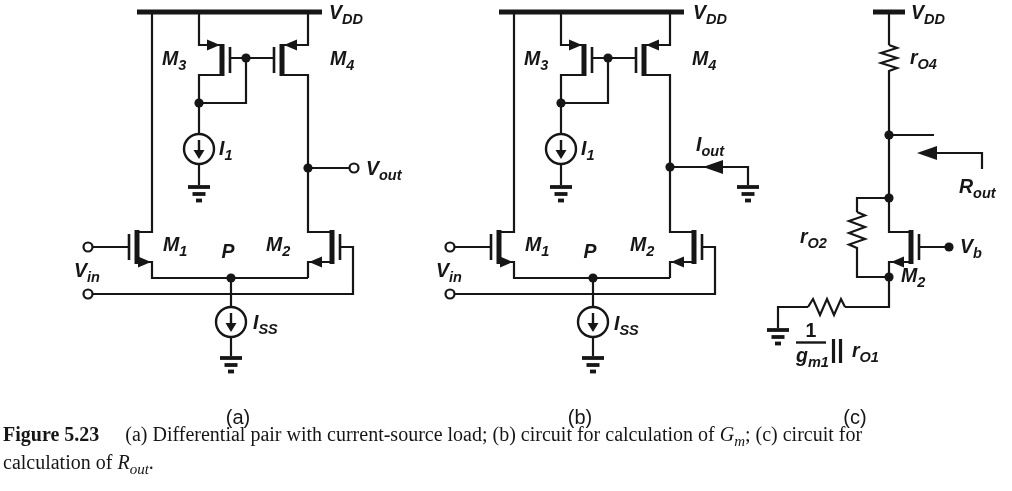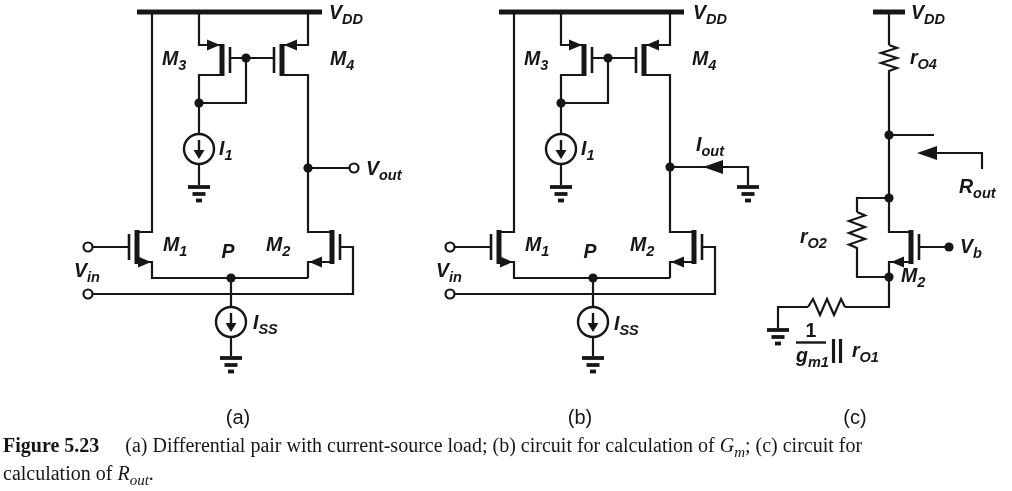--- a/index.html
+++ b/index.html
@@ -23,21 +23,21 @@
   .csrc  { fill: none; stroke: var(--ink); stroke-width: 2.4px; }
   .cshaft{ stroke: var(--ink); stroke-width: 2.4px; }
   .fbar  { stroke: var(--ink); stroke-width: 2.4px; }
   text { fill: var(--ink); }
   .lbl  { font: italic 700 19.5px "Liberation Sans", sans-serif; }
   .lbl-sub { font-size: 14.5px; }
   .upr  { font-style: normal; }
   .par  { font: 700 25px "Liberation Sans", sans-serif; }
   .tag  { font: 400 20px "Liberation Sans", sans-serif; }
   .caption {
-    position: absolute; left: 3px; top: 431px; width: 1006px;
+    position: absolute; left: 3px; top: 420px; width: 1006px;
     font: 20px/28px "Liberation Serif", serif;
     color: var(--ink);
   }
   .capb { font-weight: 700; margin-right: 26px; }
   .capv { font-style: italic; }
   .caption sub { font-size: 15px; line-height: 0; }
 </style>
 </head>
 <body>
 

